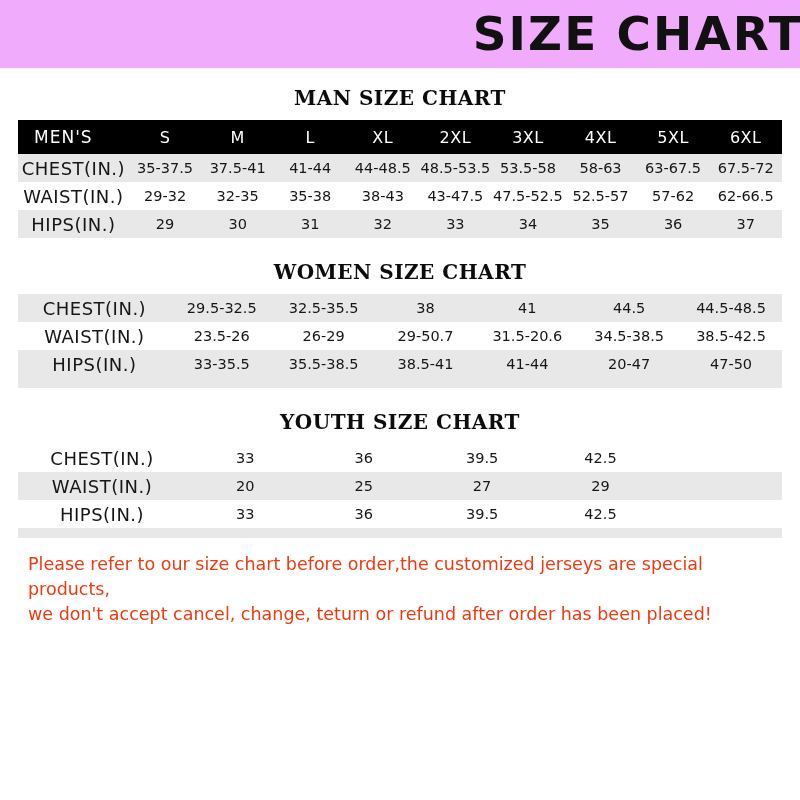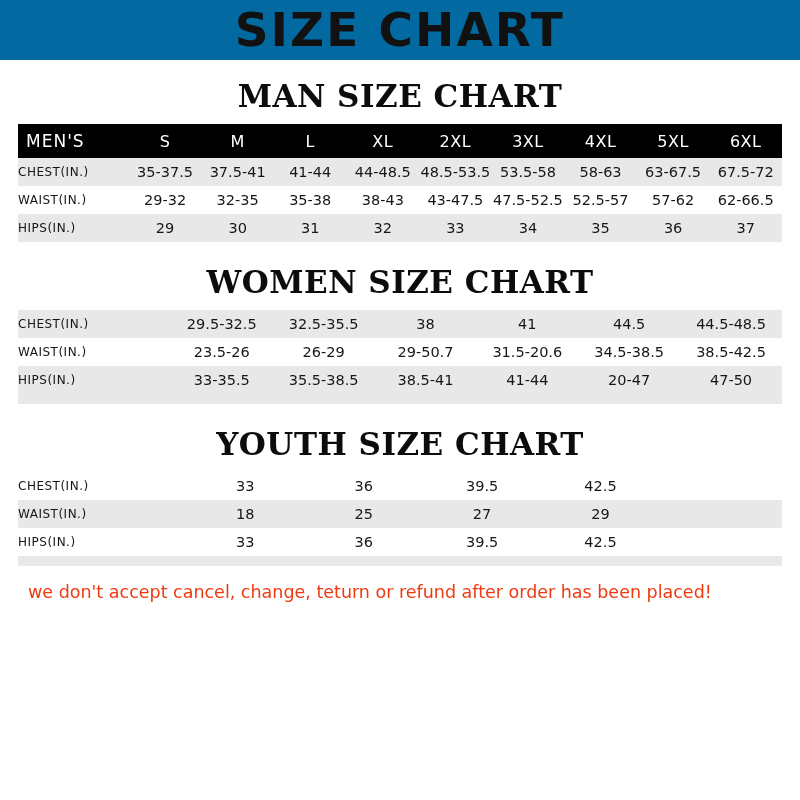--- a/index.html
+++ b/index.html
@@ -13,45 +13,45 @@
   }
   .page {
     width: 800px;
     height: 800px;
     position: relative;
     background: #ffffff;
   }
   
   .banner {
     width: 100%;
-    height: 60px;
-    background: #0369a1;
+    height: 68px;
+    background: #f0abfc;
     display: flex;
     align-items: center;
-    justify-content: center;
+    justify-content: flex-end;
     overflow: hidden;
   }
   .banner-title {
     font-family: "DejaVu Sans", sans-serif;
     font-weight: bold;
     font-size: 46px;
     letter-spacing: 2px;
     color: #111111;
     line-height: 1;
     transform: scaleX(1.02);
   }
   .content {
     padding: 0 18px;
   }
   .section-title {
     text-align: center;
     font-family: "DejaVu Serif", serif;
     font-weight: bold;
     color: #0c0c0c;
-    font-size: 31px;
+    font-size: 20px;
     letter-spacing: 0.5px;
   }
   .t1 { margin: 18px 0 10px 0; }
   .t2 { margin: 22px 0 10px 0; }
   .t3 { margin: 22px 0 10px 0; }
 
   table.size {
     border-collapse: collapse;
     width: 100%;
     table-layout: fixed;
@@ -66,34 +66,34 @@
     background: #000000;
     color: #ffffff;
     height: 34px;
     font-size: 16px;
     font-family: "DejaVu Sans", sans-serif;
     font-weight: bold;
     letter-spacing: 0.5px;
   }
   .hdr .rowlabel {
     text-align: left;
-    padding-left: 8px;
+    padding-left: 16px;
     font-size: 17px;
     letter-spacing: 1px;
   }
   .row td {
     height: 28px;
     font-size: 14.5px;
     color: #161616;
   }
   .row.alt td { background: #e8e8e8; }
   .row.plain td { background: #ffffff; }
   .row .rowlabel {
-    text-align: left;
-    font-size: 12px;
+    text-align: center;
+    font-size: 18px;
     letter-spacing: 0.5px;
     color: #161616;
   }
   .bottom-stripe {
     height: 10px;
     background: #e8e8e8;
     width: 100%;
   }
   .notice {
     margin: 14px 10px 0 10px;
@@ -238,36 +238,37 @@
         <tr class="row plain">
           <td class="rowlabel">CHEST(IN.)</td>
           <td>33</td>
           <td>36</td>
           <td>39.5</td>
           <td>42.5</td>
           <td></td>
         </tr>
         <tr class="row alt">
           <td class="rowlabel">WAIST(IN.)</td>
-          <td>18</td>
+          <td>20</td>
           <td>25</td>
           <td>27</td>
           <td>29</td>
           <td></td>
         </tr>
         <tr class="row plain">
           <td class="rowlabel">HIPS(IN.)</td>
           <td>33</td>
           <td>36</td>
           <td>39.5</td>
           <td>42.5</td>
           <td></td>
         </tr>
       </tbody>
     </table>
     <div class="bottom-stripe"></div>
 
     <div class="notice">
+      <div>Please refer to our size chart before order,the customized jerseys are special products,</div>
       <div>we don't accept cancel, change, teturn or refund after order has been placed!</div>
     </div>
 
   </div>
 </div>
 
 </body></html>

